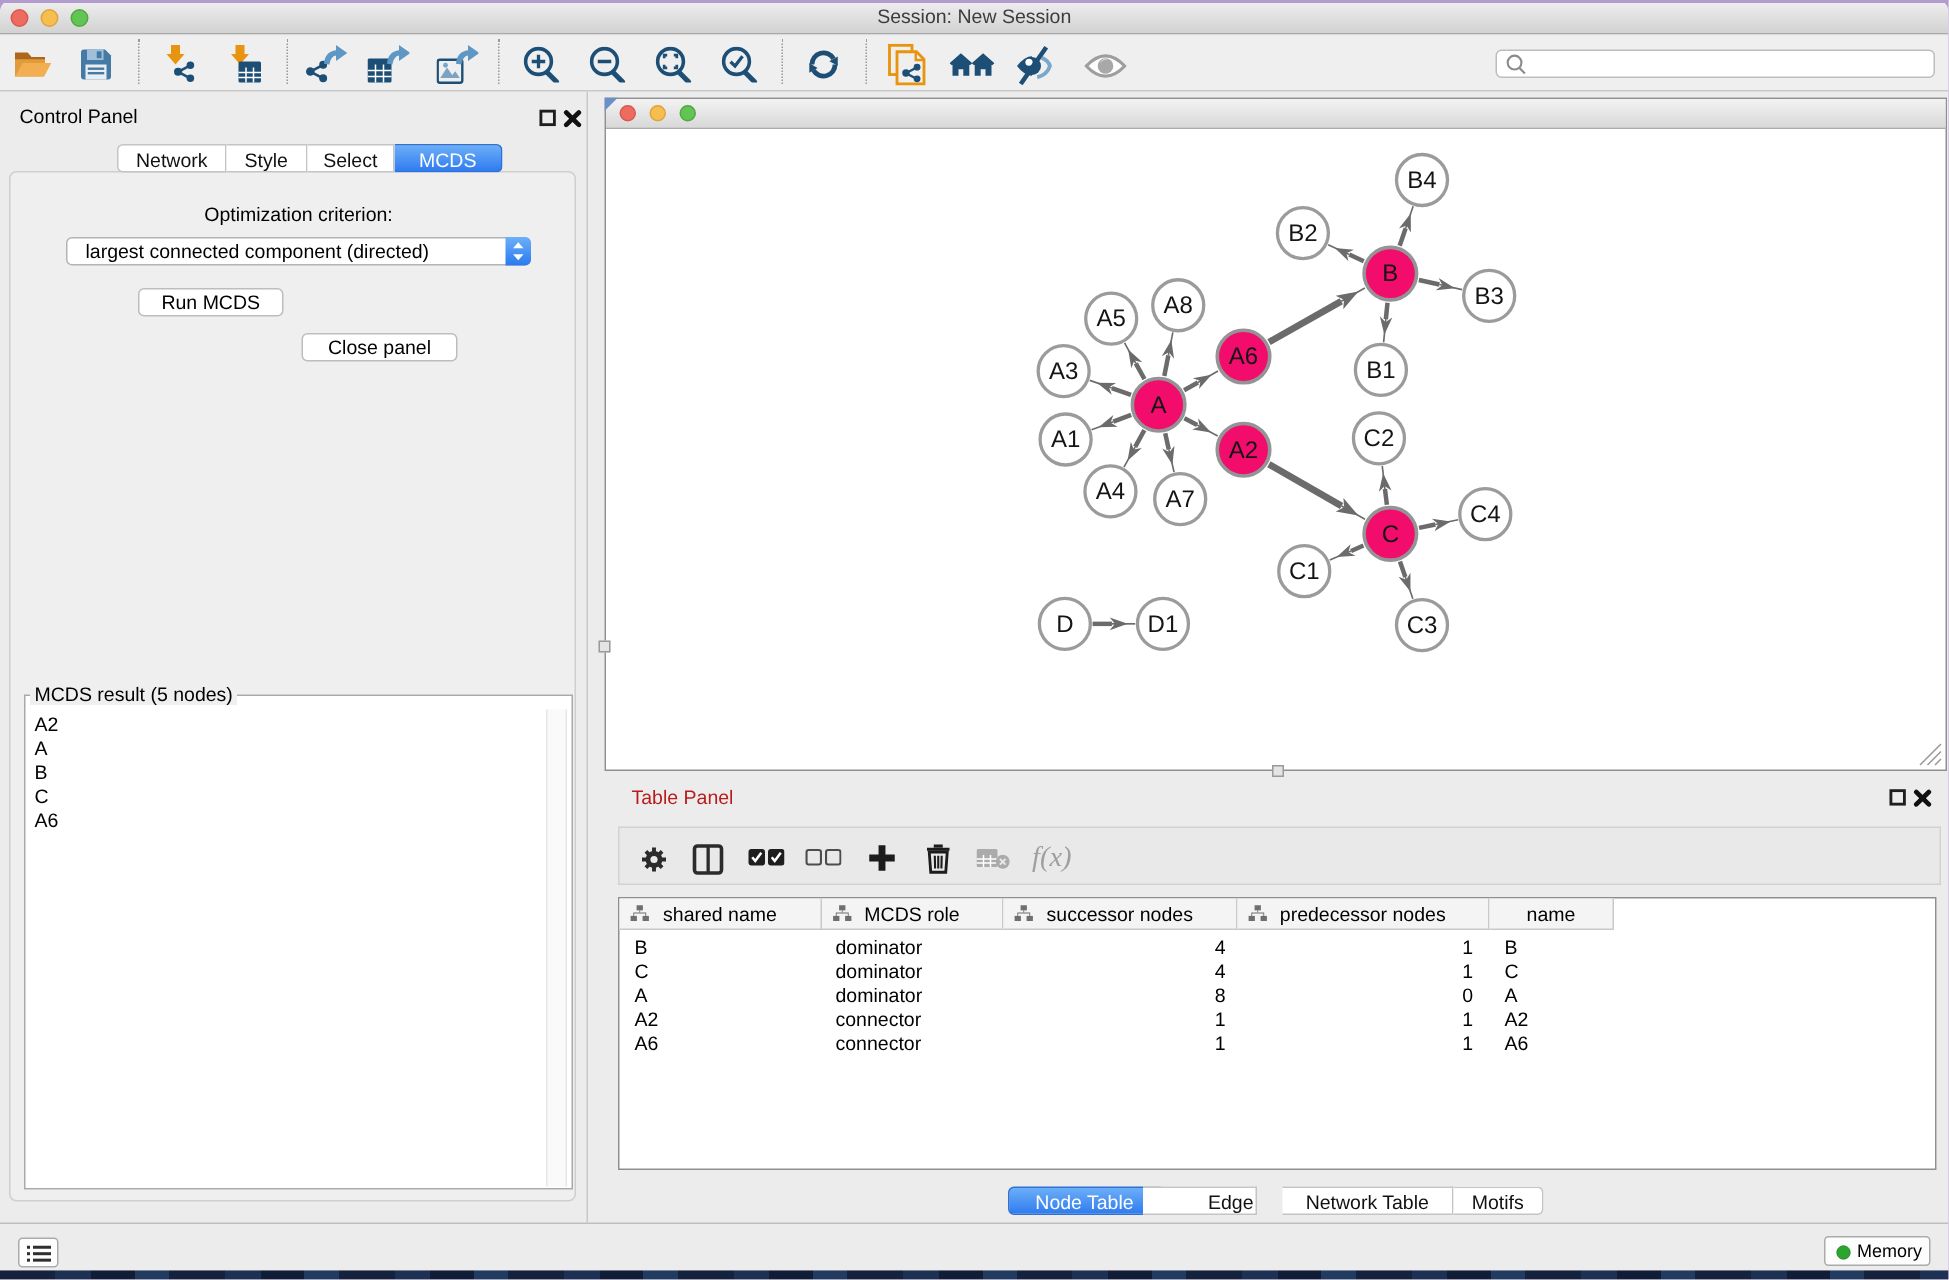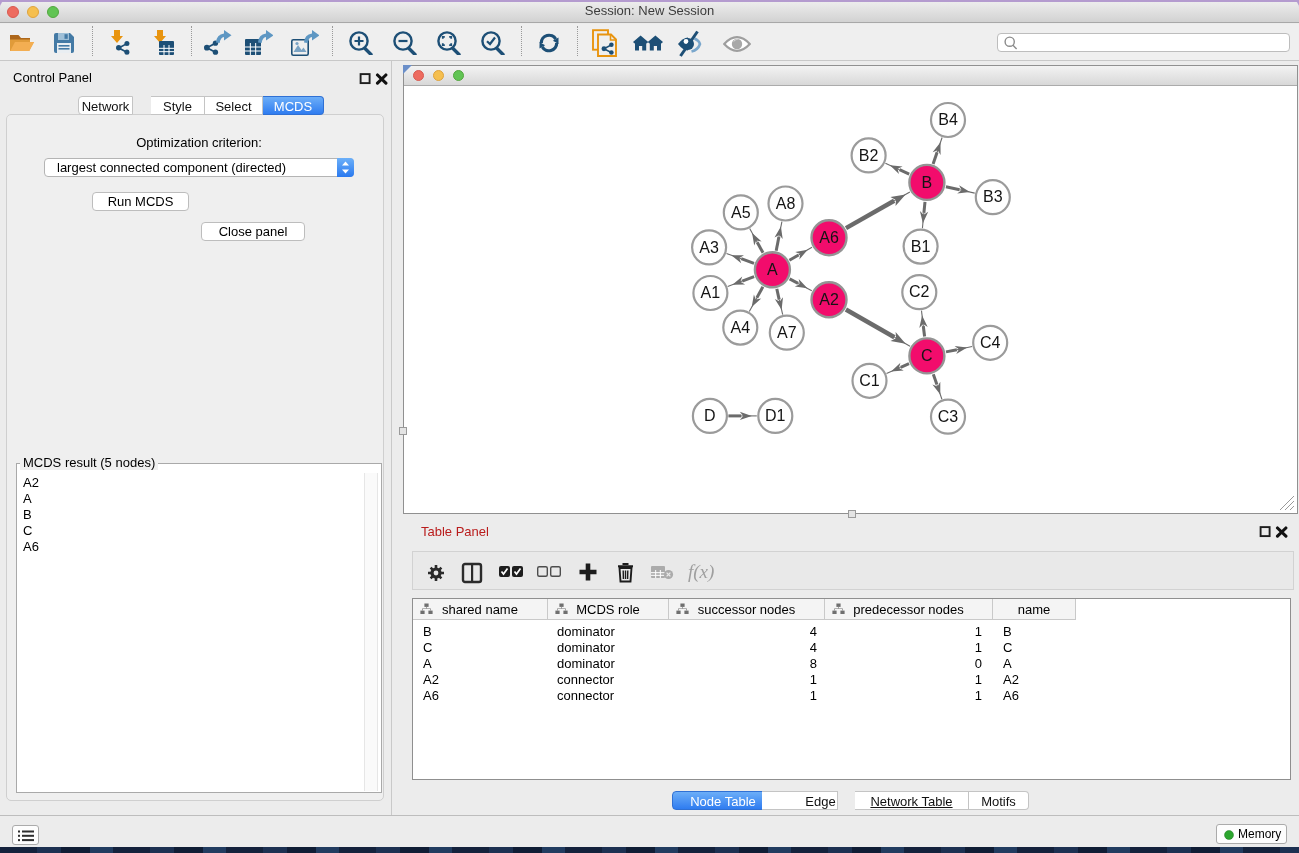--- a/index.html
+++ b/index.html
@@ -218,24 +218,24 @@
       </svg>
     </div>
 
   <div class="abs" id="cp-title">Control Panel</div>
   <svg class="abs" style="left:359px;top:72px" width="32" height="13" viewBox="0 0 32 13">
 <rect x="1.6" y="2.1" width="9" height="9" fill="none" stroke="#1e1e1e" stroke-width="1.9"></rect>
 <path d="M18.5 3 L26.9 11.2 M26.9 3 L18.5 11.2" stroke="#111" stroke-width="3.1" stroke-linecap="round"></path>
 </svg>
   <div class="abs" id="cp-panel"></div>
 
-<div class="tab first" style="left:78px;top:96px;width:55px;">Network</div>
+<div class="tab first" style="left:78px;top:96px;width:73px;">Network</div>
 <div class="tab" style="left:151px;top:96px;width:54px;">Style</div>
 <div class="tab" style="left:205px;top:96px;width:58px;">Select</div>
-<div class="tab sel last" style="left:263px;top:96px;width:61px;">MCDS</div>
+<div class="tab sel last" style="left:263px;top:96px;width:72px;">MCDS</div>
 
   <div class="abs" id="dropdown">
       <span id="dd-text">largest connected component (directed)</span>
       <span id="dd-btn">
         <svg width="17" height="19" viewBox="0 0 17 19" style="position:absolute;left:0;top:0">
 <path d="M8.5 3.5 L12 7.5 L5 7.5 Z" fill="#fff"></path>
           <path d="M8.5 15.5 L12 11.5 L5 11.5 Z" fill="#fff"></path>
         </svg>
       </span>
     </div>
@@ -487,21 +487,21 @@
       <div class="td" style="left:590px;top:73px;">A2</div>
       <div class="td" style="left:10px;top:89px;">A6</div>
       <div class="td" style="left:144px;top:89px;">connector</div>
       <div class="td num" style="left:256px;top:89px;width:148px;">1</div>
       <div class="td num" style="left:412px;top:89px;width:157px;">1</div>
       <div class="td" style="left:590px;top:89px;">A6</div>
     </div>
 
 <div class="tab sel first" style="left:672px;top:791px;width:102px;">Node Table</div>
 <div class="tab" style="left:762px;top:791px;width:76px;padding-left:42px;">Edge Table</div>
-<div class="tab" style="left:855px;top:791px;width:114px;text-decoration:underline;">Network Table</div>
+<div class="tab" style="left:855px;top:791px;width:114px;">Network Table</div>
 <div class="tab last" style="left:969px;top:791px;width:60px;">Motifs</div>
 
   <div class="abs" id="statusbar"></div>
   <div class="abs" id="listbtn">
       <svg width="16" height="12" viewBox="0 0 16 12" style="position:absolute;left:5px;top:4px">
 <g fill="#2e2e2e">
           <rect x="0" y="0.5" width="2" height="2"></rect>
           <rect x="4" y="0.5" width="12" height="2"></rect>
 <rect x="0" y="4.8" width="2" height="2"></rect>
           <rect x="4" y="4.8" width="12" height="2"></rect>

